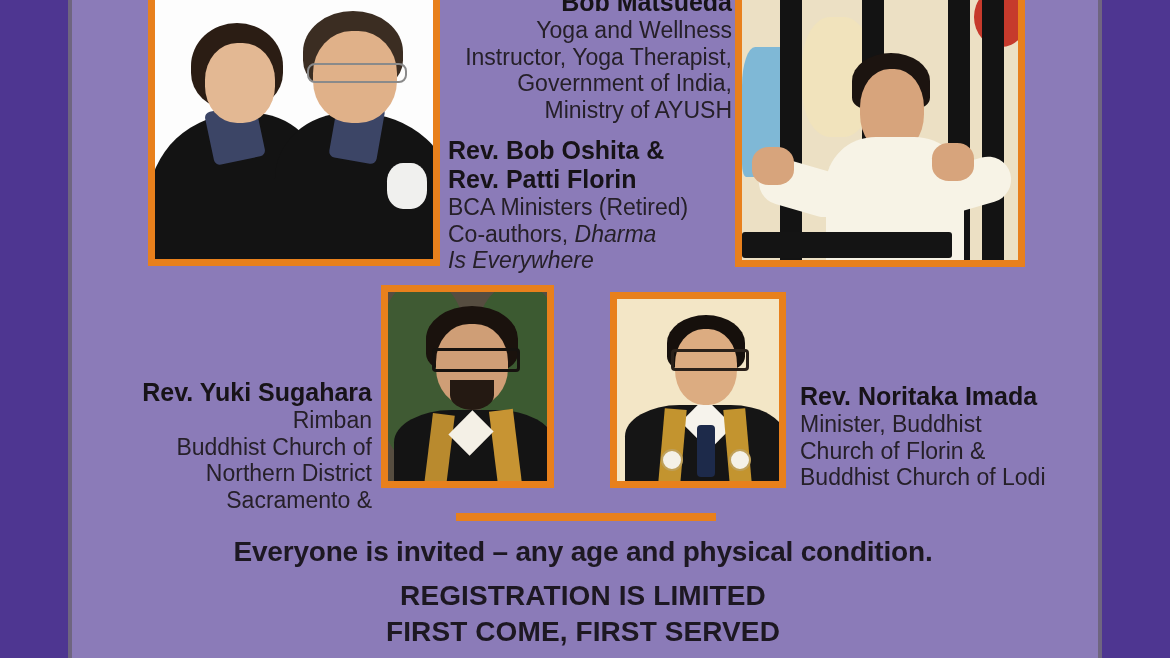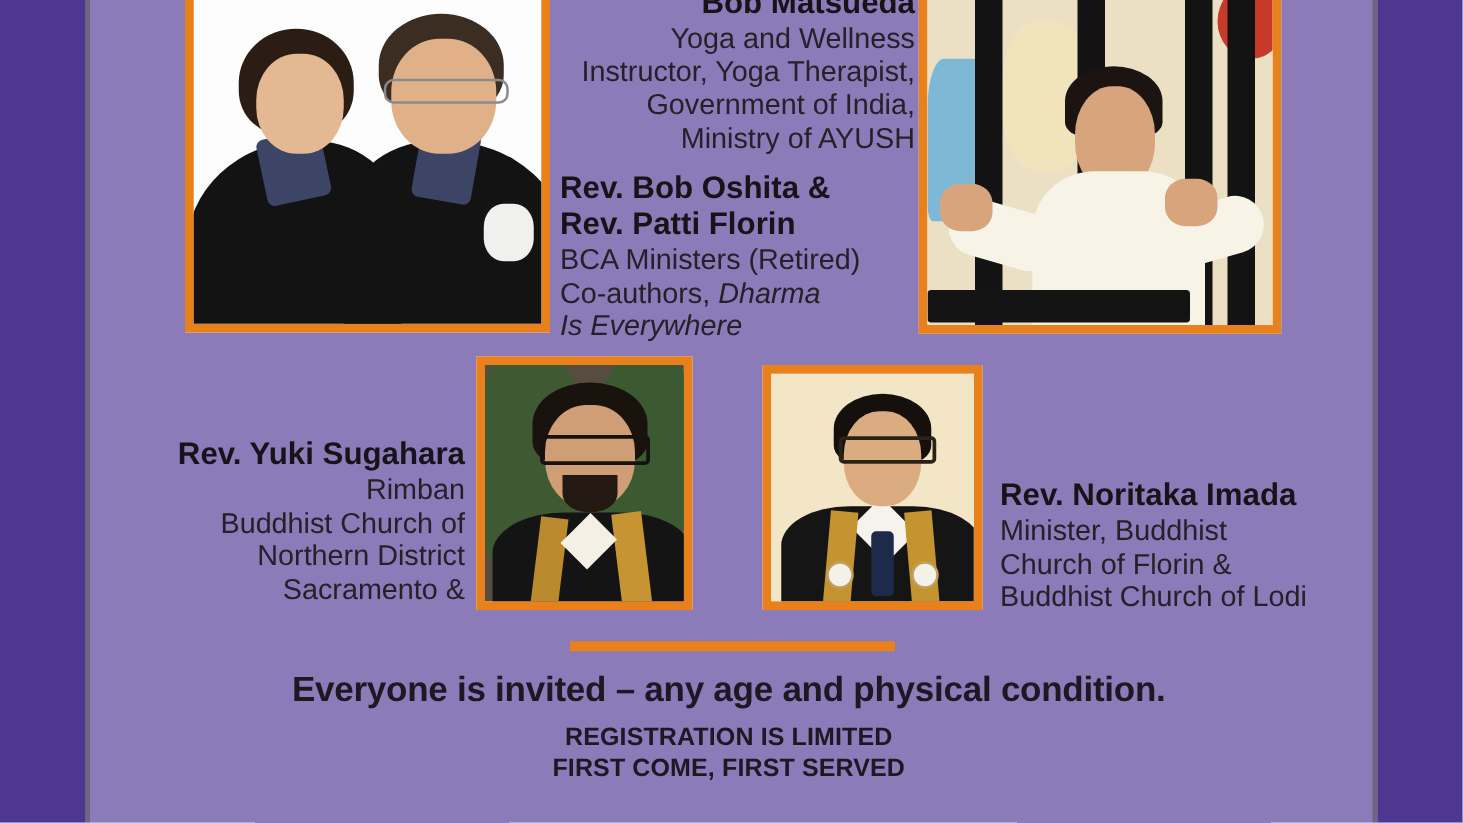--- a/index.html
+++ b/index.html
@@ -153,21 +153,21 @@
 
   #text-matsueda {
     left: 440px; top: -12px; width: 292px;
     text-align: right;
   }
   #text-oshita {
     left: 448px; top: 136px; width: 290px;
     text-align: left;
   }
   #text-sugahara {
-    left: 110px; top: 349px; width: 262px;
+    left: 110px; top: 378px; width: 262px;
     text-align: right;
   }
   #text-imada {
     left: 800px; top: 382px; width: 270px;
     text-align: left;
   }
 
   
   #divider {
     position: absolute;
@@ -186,21 +186,21 @@
   }
   .invite-line {
     font-weight: bold;
     font-size: 28px;
     line-height: 1.28;
     display: block;
     letter-spacing: -0.2px;
   }
   .reg-line {
     font-weight: bold;
-    font-size: 20px;
+    font-size: 28px;
     line-height: 1.28;
     display: block;
     margin-top: 8px;
     letter-spacing: 0.1px;
   }
   .reg-line.second { margin-top: 0; }
 </style>
 </head>
 <body>
 

